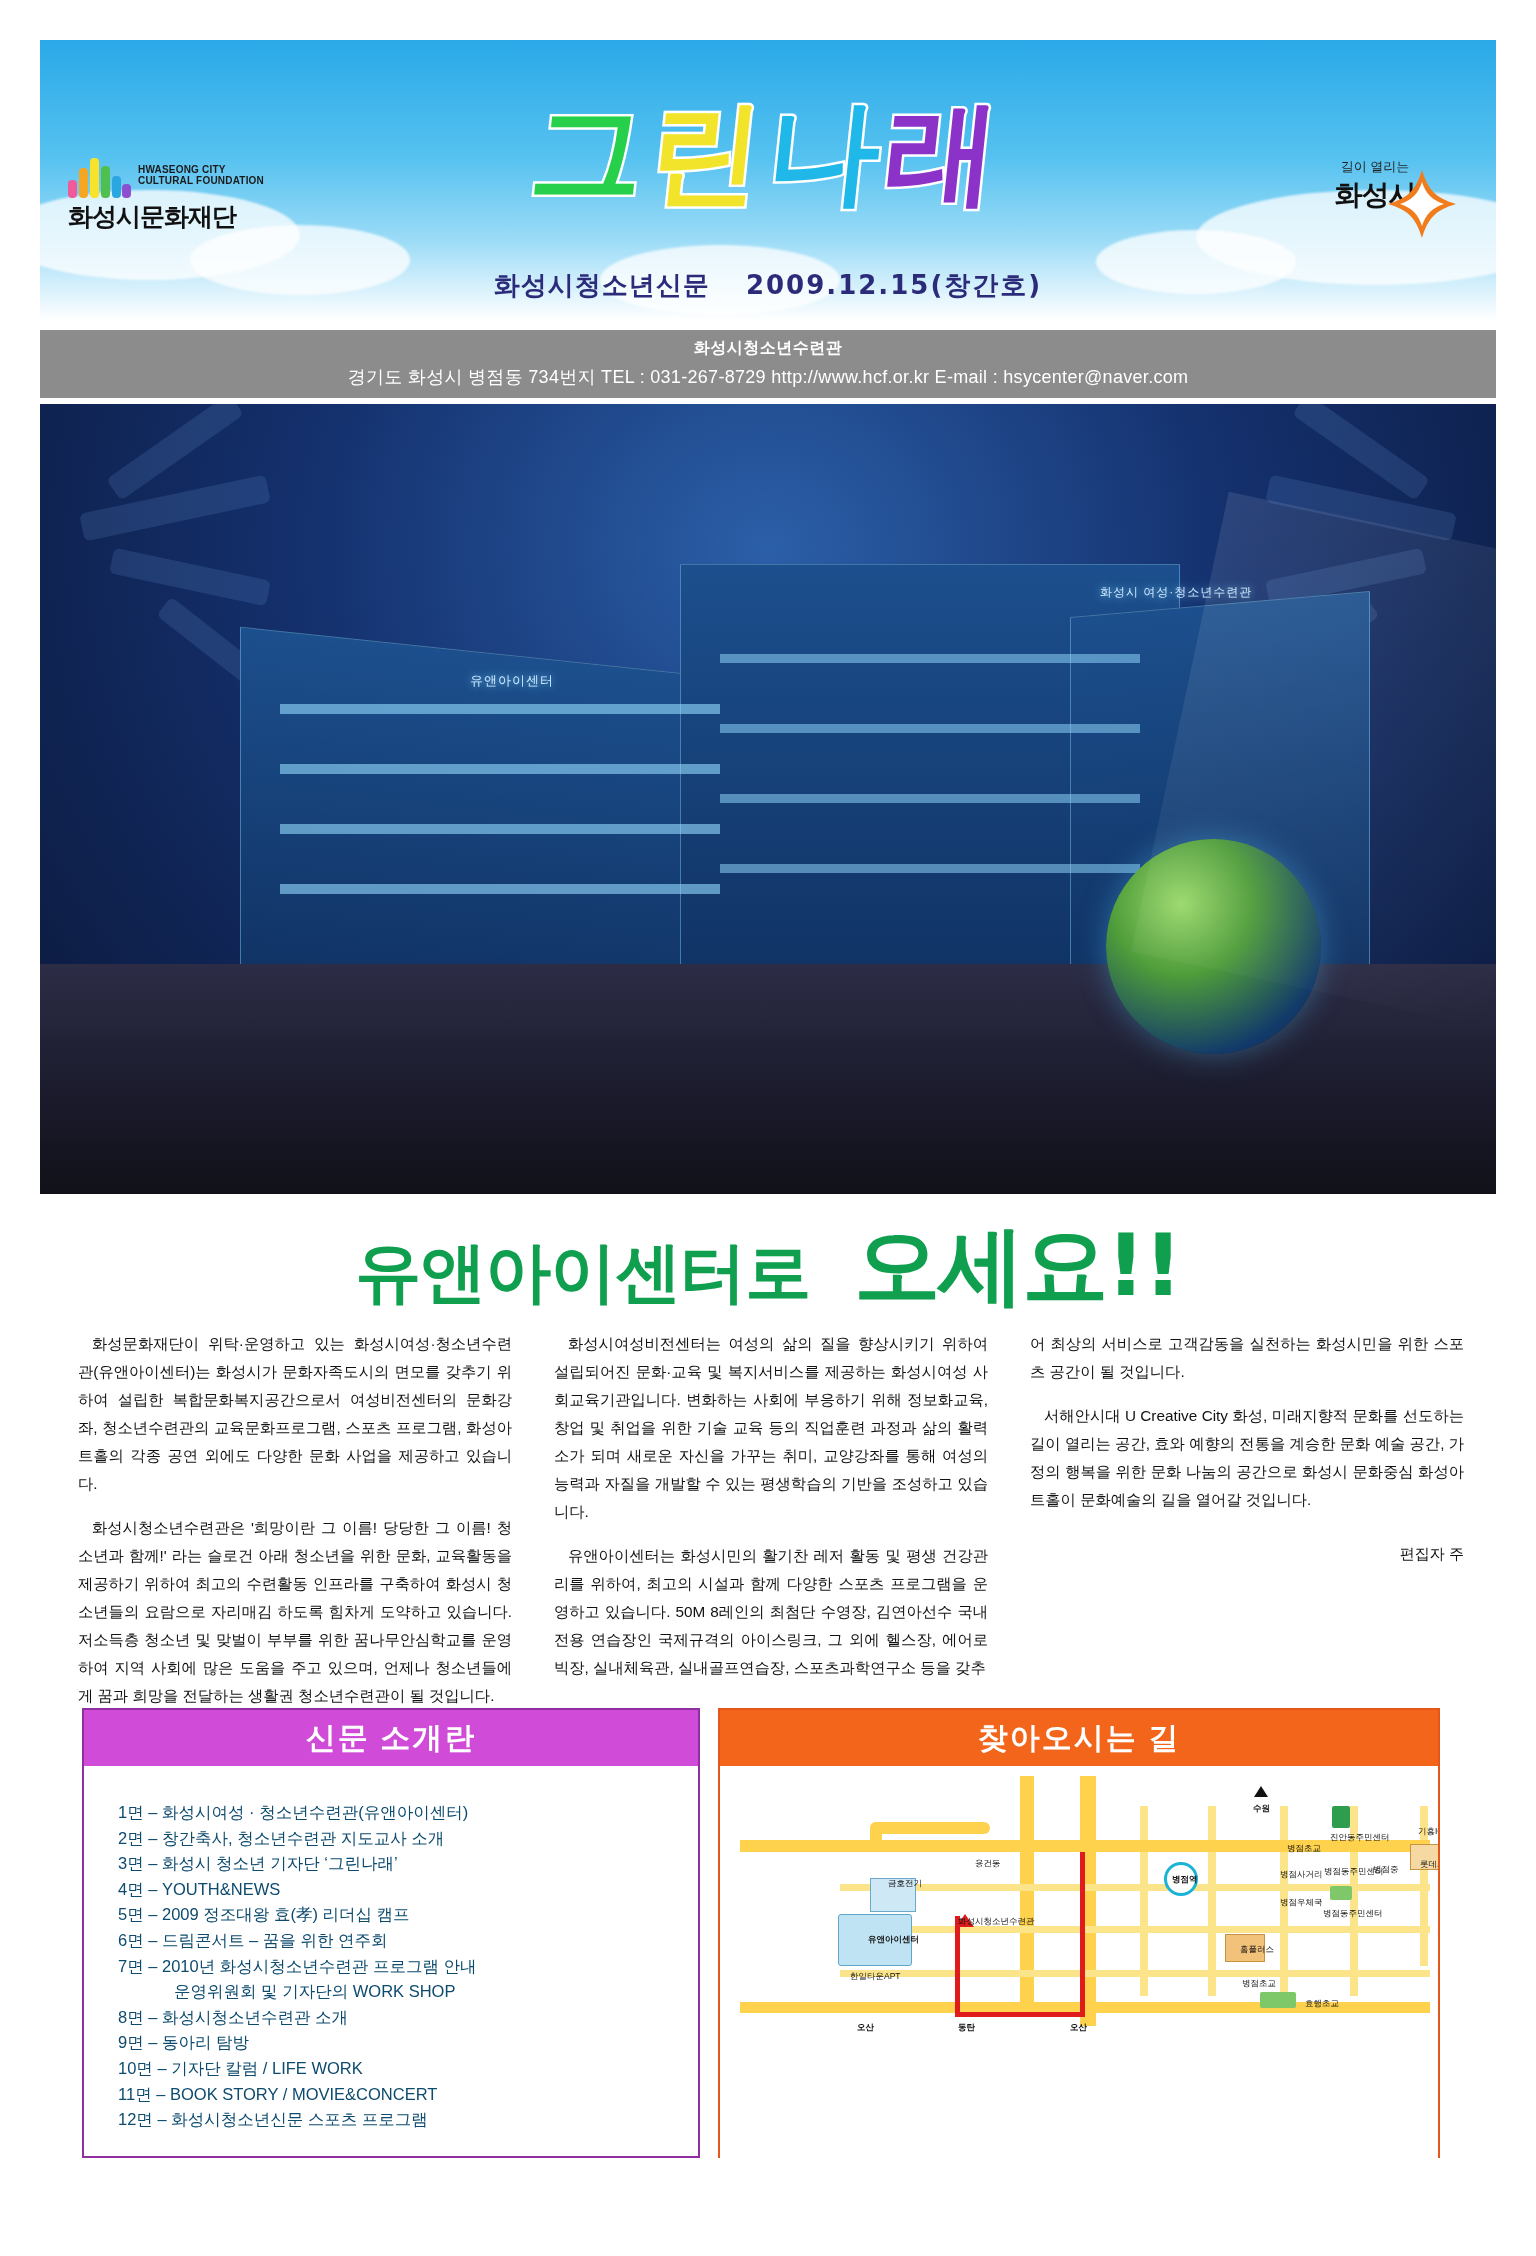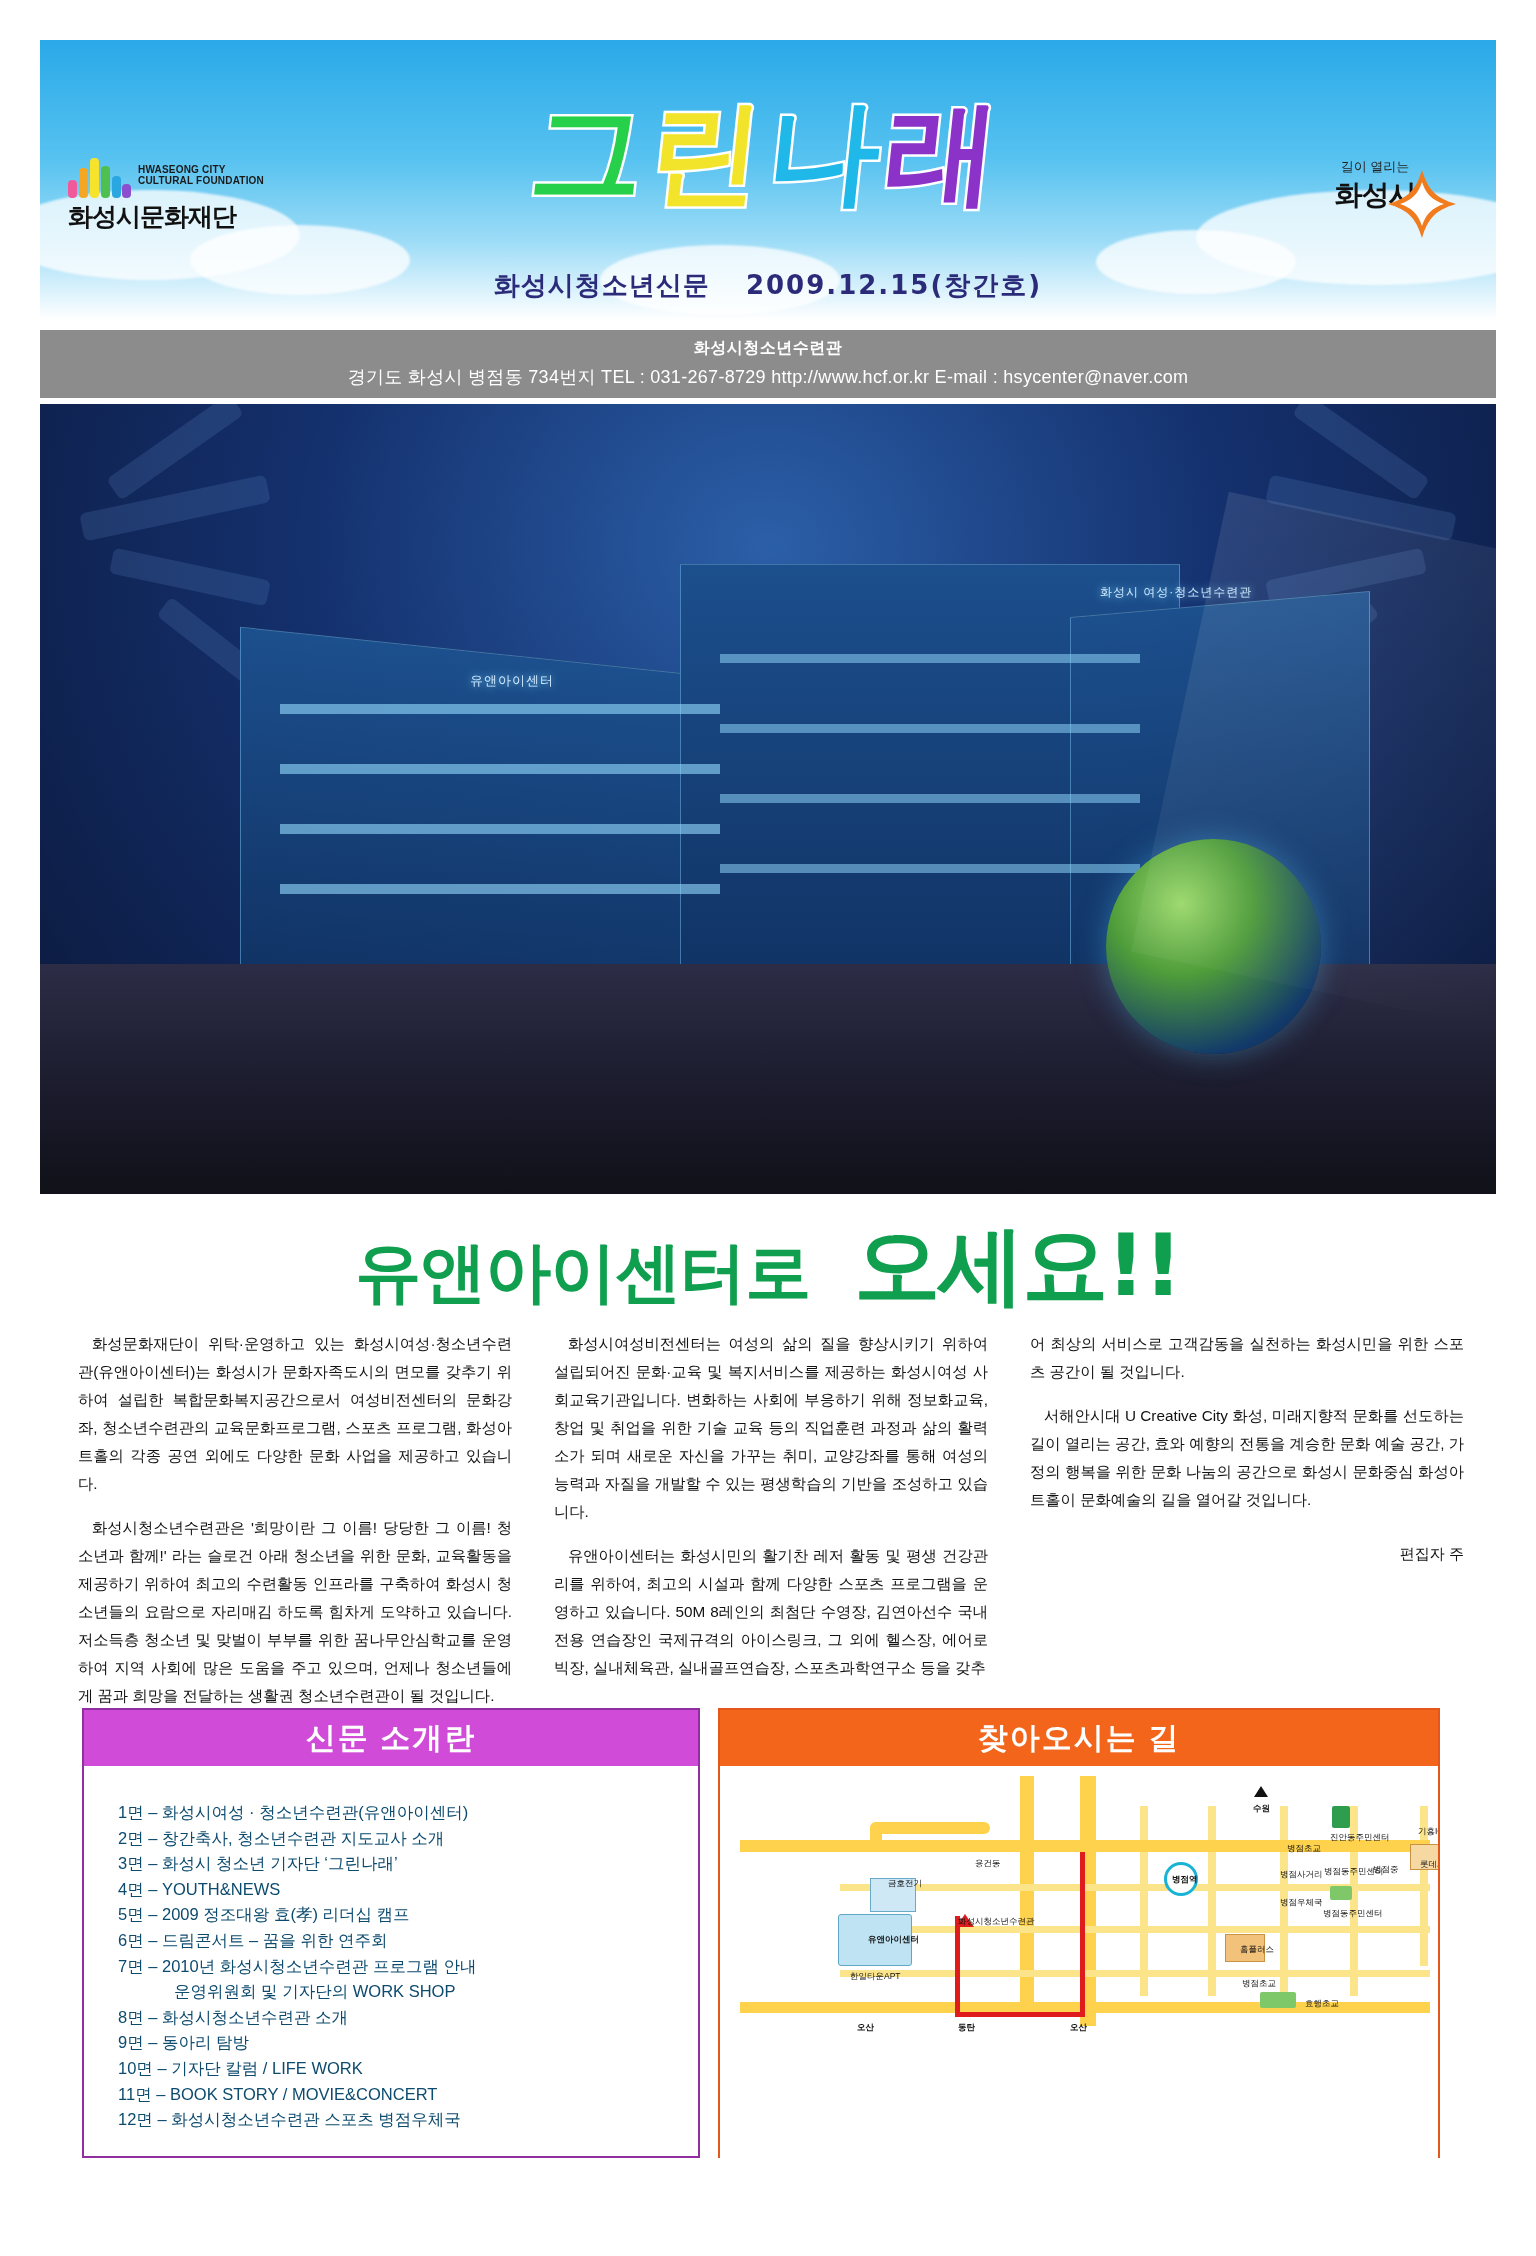--- a/index.html
+++ b/index.html
@@ -287,21 +287,21 @@
       <li>3면 – 화성시 청소년 기자단  ‘그린나래’</li>
       <li>4면 – YOUTH&amp;NEWS</li>
       <li>5면 – 2009 정조대왕 효(孝) 리더십 캠프</li>
       <li>6면 – 드림콘서트 – 꿈을 위한 연주회</li>
       <li>7면 – 2010년 화성시청소년수련관 프로그램 안내</li>
       <li class="sub">운영위원회 및 기자단의 WORK SHOP</li>
       <li>8면 – 화성시청소년수련관 소개</li>
       <li>9면 – 동아리 탐방</li>
       <li>10면 – 기자단 칼럼 / LIFE WORK</li>
       <li>11면 – BOOK STORY / MOVIE&amp;CONCERT</li>
-      <li>12면 – 화성시청소년수련관 스포츠 병점우체국</li>
+      <li>12면 – 화성시청소년신문 스포츠 프로그램</li>
     </ul>
   </div>
 
   <div class="box box-right">
     <div class="box-head bh-orange">찾아오시는 길</div>
     <div class="map">
 
       <div class="rd" style="left:300px; top:10px; width:14px; height:240px;"></div>
       <div class="rd" style="left:360px; top:10px; width:16px; height:250px;"></div>
       <div class="rd-thin" style="left:420px; top:40px; width:8px; height:190px;"></div>

